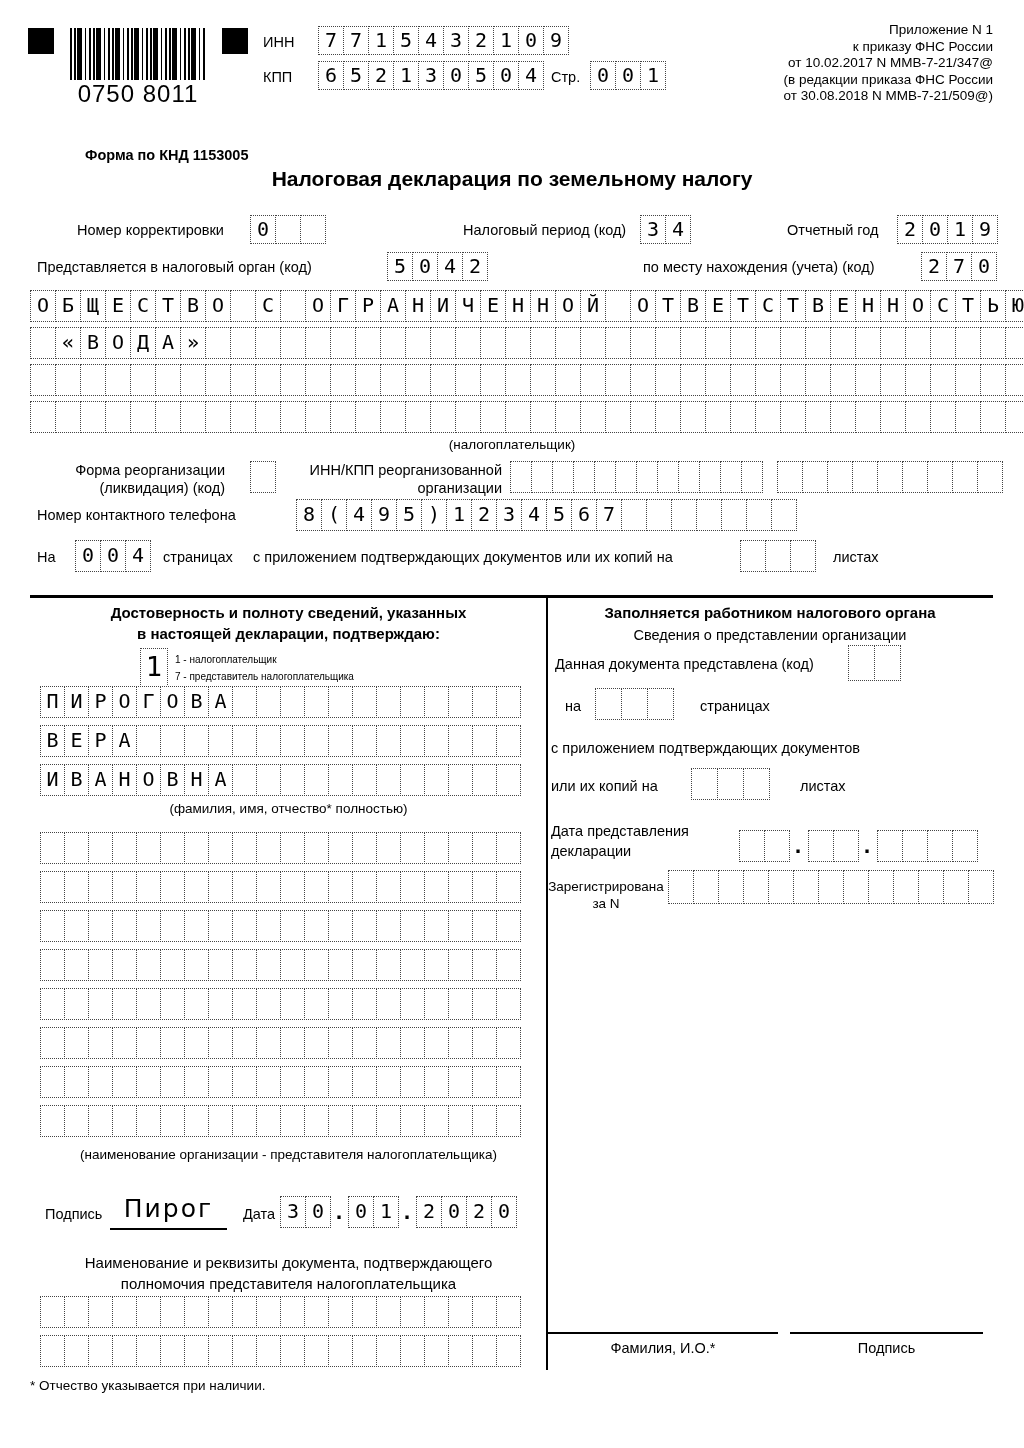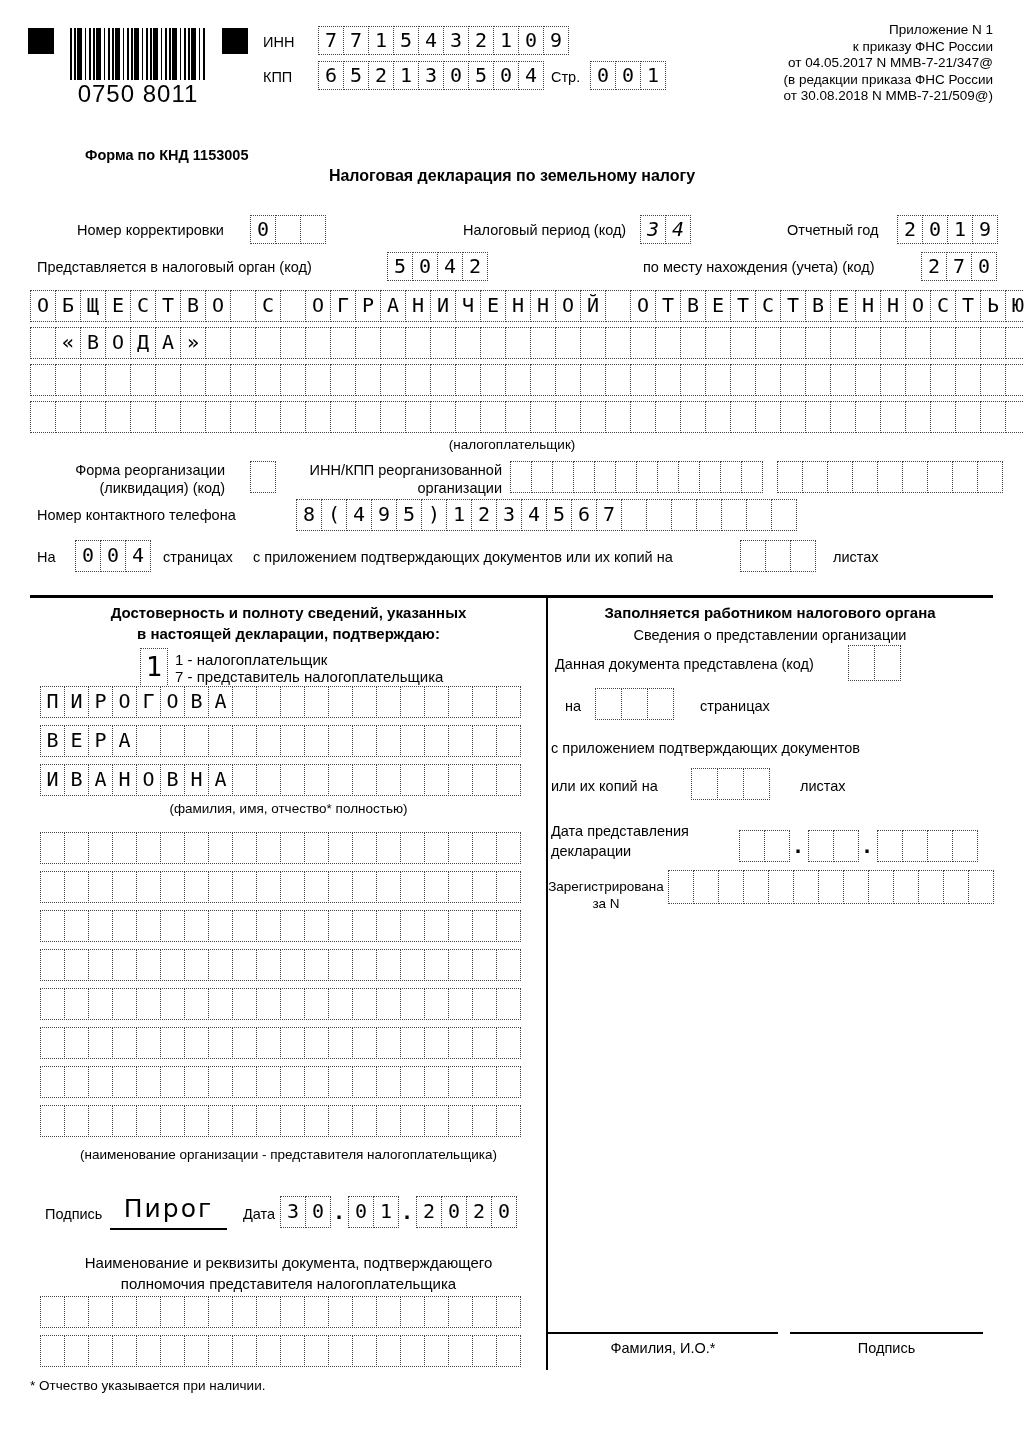--- a/index.html
+++ b/index.html
@@ -1,21 +1,21 @@
 <!DOCTYPE html>
 <html><head>
 <meta charset="utf-8">
 <style>
   html,body{margin:0;padding:0;background:#fff;}
   #page{position:relative;width:1024px;height:1448px;background:#fff;overflow:hidden;
         font-family:"Liberation Sans",sans-serif;color:#000;}
   .abs{position:absolute;}
   .lbl{font-size:14.5px;line-height:18px;white-space:nowrap;}
   .b{font-weight:bold;}
-  .sm{font-size:15px;line-height:16px;}
+  .sm{font-size:10px;line-height:16px;}
   .ctr{text-align:center;}
   .rt{text-align:right;}
   .cells{font-size:0;white-space:nowrap;}
   .cell{display:inline-block;width:24px;height:27px;border:1px dotted #444;margin-right:-1px;
         text-align:center;font-family:"DejaVu Sans Mono",monospace;font-size:20px;line-height:26px;
         background:#fff;vertical-align:top;}
   .h30 .cell{height:30px;line-height:29px;}
   .h32 .cell{height:32px;line-height:31px;}
   .h34 .cell{height:34px;line-height:33px;}
   .w23 .cell{width:23px;}
@@ -44,32 +44,32 @@
   <div class="abs lbl" style="left:263px;top:33px;">ИНН</div>
   <div class="abs cells" style="left:318px;top:26px;"><span class="cell">7</span><span class="cell">7</span><span class="cell">1</span><span class="cell">5</span><span class="cell">4</span><span class="cell">3</span><span class="cell">2</span><span class="cell">1</span><span class="cell">0</span><span class="cell">9</span></div>
   <div class="abs lbl" style="left:263px;top:68px;">КПП</div>
   <div class="abs cells" style="left:318px;top:61px;"><span class="cell">6</span><span class="cell">5</span><span class="cell">2</span><span class="cell">1</span><span class="cell">3</span><span class="cell">0</span><span class="cell">5</span><span class="cell">0</span><span class="cell">4</span></div>
   <div class="abs lbl" style="left:551px;top:68px;">Стр.</div>
   <div class="abs cells" style="left:590px;top:61px;"><span class="cell">0</span><span class="cell">0</span><span class="cell">1</span></div>
 
   <div class="abs rt" style="left:700px;top:22px;width:293px;font-size:13.5px;line-height:16.5px;">
     <div>Приложение N 1</div>
     <div>к приказу ФНС России</div>
-    <div>от 04.05.2017 N ММВ-7-21/347@</div>
+    <div>от 10.02.2017 N ММВ-7-21/347@</div>
     <div>(в редакции приказа ФНС России</div>
     <div>от 30.08.2018 N ММВ-7-21/509@)</div>
   </div>
 
   <div class="abs lbl b" style="left:85px;top:146px;">Форма по КНД 1153005</div>
-  <div class="abs ctr b" style="left:0;top:167px;width:1024px;font-size:16px;">Налоговая декларация по земельному налогу</div>
+  <div class="abs ctr b" style="left:0;top:167px;width:1024px;font-size:21px;">Налоговая декларация по земельному налогу</div>
 
   <div class="abs lbl" style="left:77px;top:221px;">Номер корректировки</div>
   <div class="abs cells" style="left:250px;top:215px;"><span class="cell">0</span><span class="cell"></span><span class="cell"></span></div>
   <div class="abs lbl" style="left:463px;top:221px;">Налоговый период (код)</div>
-  <div class="abs cells" style="left:640px;top:215px;font-style:italic;"><span class="cell">3</span><span class="cell">4</span></div>
+  <div class="abs cells" style="left:640px;top:215px;"><span class="cell">3</span><span class="cell">4</span></div>
   <div class="abs lbl" style="left:787px;top:221px;">Отчетный год</div>
   <div class="abs cells" style="left:897px;top:215px;"><span class="cell">2</span><span class="cell">0</span><span class="cell">1</span><span class="cell">9</span></div>
 
   <div class="abs lbl" style="left:37px;top:258px;">Представляется в налоговый орган (код)</div>
   <div class="abs cells" style="left:387px;top:252px;"><span class="cell">5</span><span class="cell">0</span><span class="cell">4</span><span class="cell">2</span></div>
   <div class="abs lbl" style="left:643px;top:258px;">по месту нахождения (учета) (код)</div>
   <div class="abs cells" style="left:921px;top:252px;"><span class="cell">2</span><span class="cell">7</span><span class="cell">0</span></div>
 
   <div class="abs cells h30" style="left:30px;top:290px;"><span class="cell">О</span><span class="cell">Б</span><span class="cell">Щ</span><span class="cell">Е</span><span class="cell">С</span><span class="cell">Т</span><span class="cell">В</span><span class="cell">О</span><span class="cell"> </span><span class="cell">С</span><span class="cell"> </span><span class="cell">О</span><span class="cell">Г</span><span class="cell">Р</span><span class="cell">А</span><span class="cell">Н</span><span class="cell">И</span><span class="cell">Ч</span><span class="cell">Е</span><span class="cell">Н</span><span class="cell">Н</span><span class="cell">О</span><span class="cell">Й</span><span class="cell"> </span><span class="cell">О</span><span class="cell">Т</span><span class="cell">В</span><span class="cell">Е</span><span class="cell">Т</span><span class="cell">С</span><span class="cell">Т</span><span class="cell">В</span><span class="cell">Е</span><span class="cell">Н</span><span class="cell">Н</span><span class="cell">О</span><span class="cell">С</span><span class="cell">Т</span><span class="cell">Ь</span><span class="cell">Ю</span></div>
   <div class="abs cells h30" style="left:30px;top:327px;"><span class="cell"> </span><span class="cell">«</span><span class="cell">В</span><span class="cell">О</span><span class="cell">Д</span><span class="cell">А</span><span class="cell">»</span><span class="cell"></span><span class="cell"></span><span class="cell"></span><span class="cell"></span><span class="cell"></span><span class="cell"></span><span class="cell"></span><span class="cell"></span><span class="cell"></span><span class="cell"></span><span class="cell"></span><span class="cell"></span><span class="cell"></span><span class="cell"></span><span class="cell"></span><span class="cell"></span><span class="cell"></span><span class="cell"></span><span class="cell"></span><span class="cell"></span><span class="cell"></span><span class="cell"></span><span class="cell"></span><span class="cell"></span><span class="cell"></span><span class="cell"></span><span class="cell"></span><span class="cell"></span><span class="cell"></span><span class="cell"></span><span class="cell"></span><span class="cell"></span><span class="cell"></span></div>

